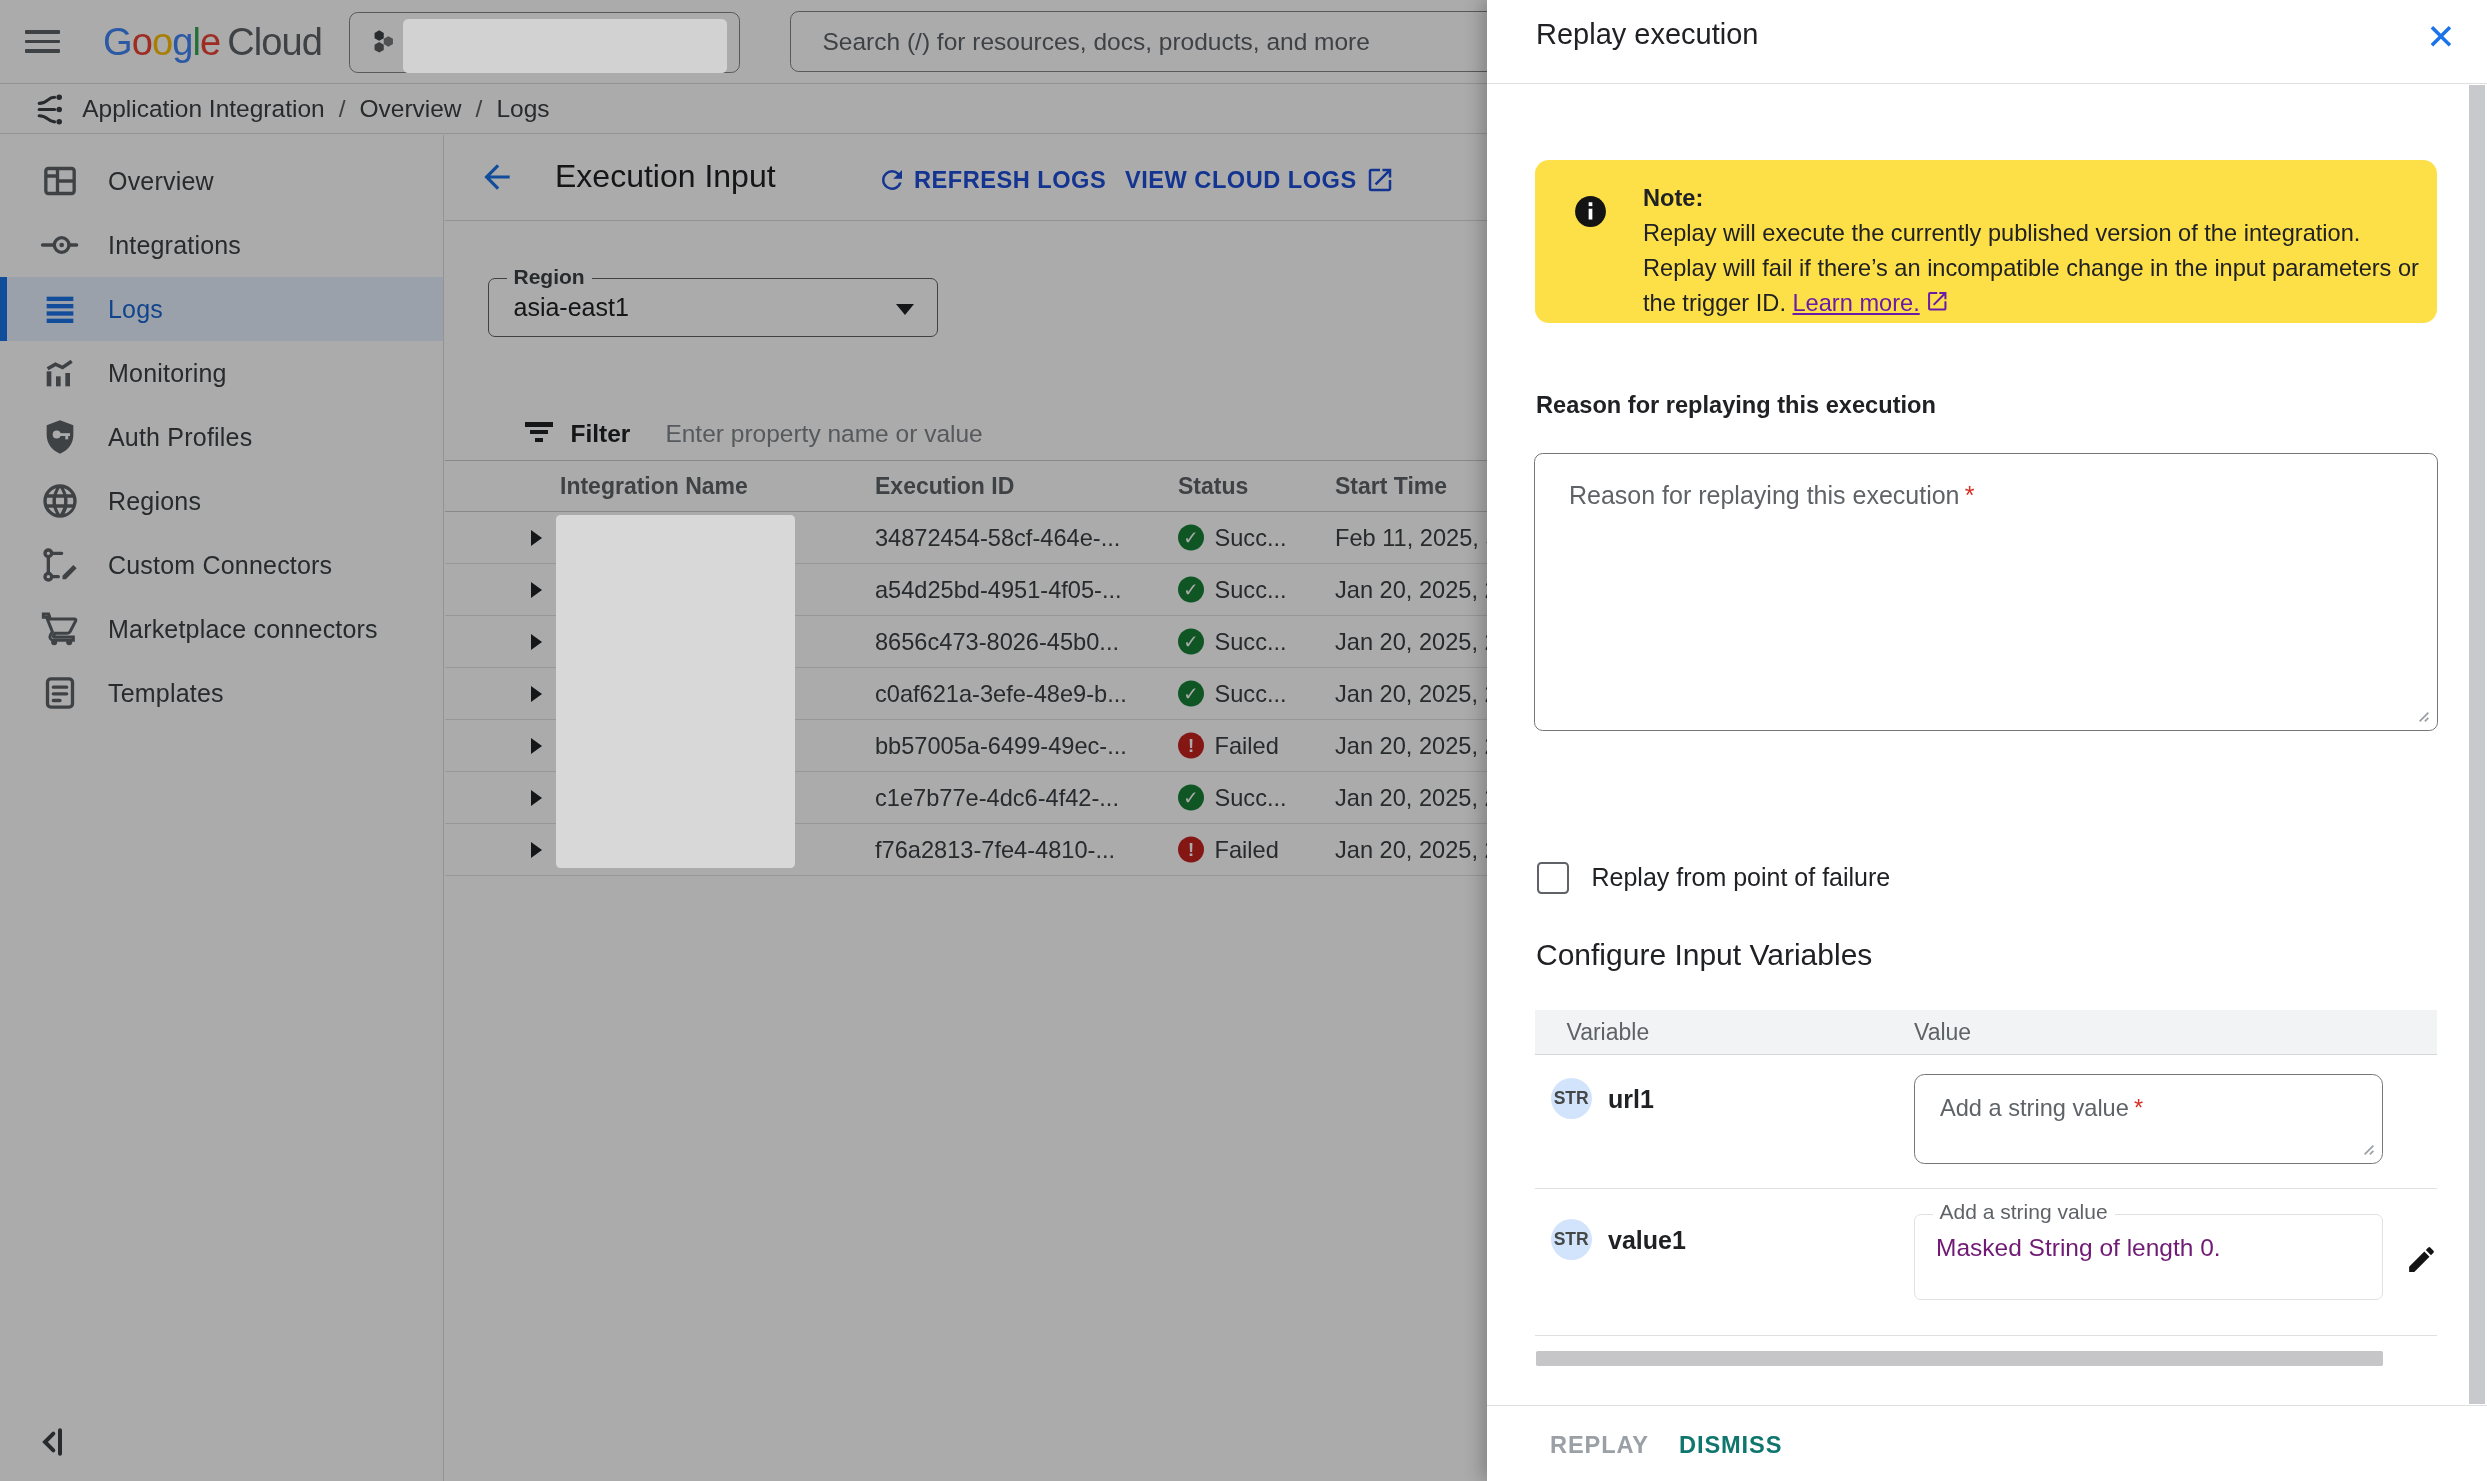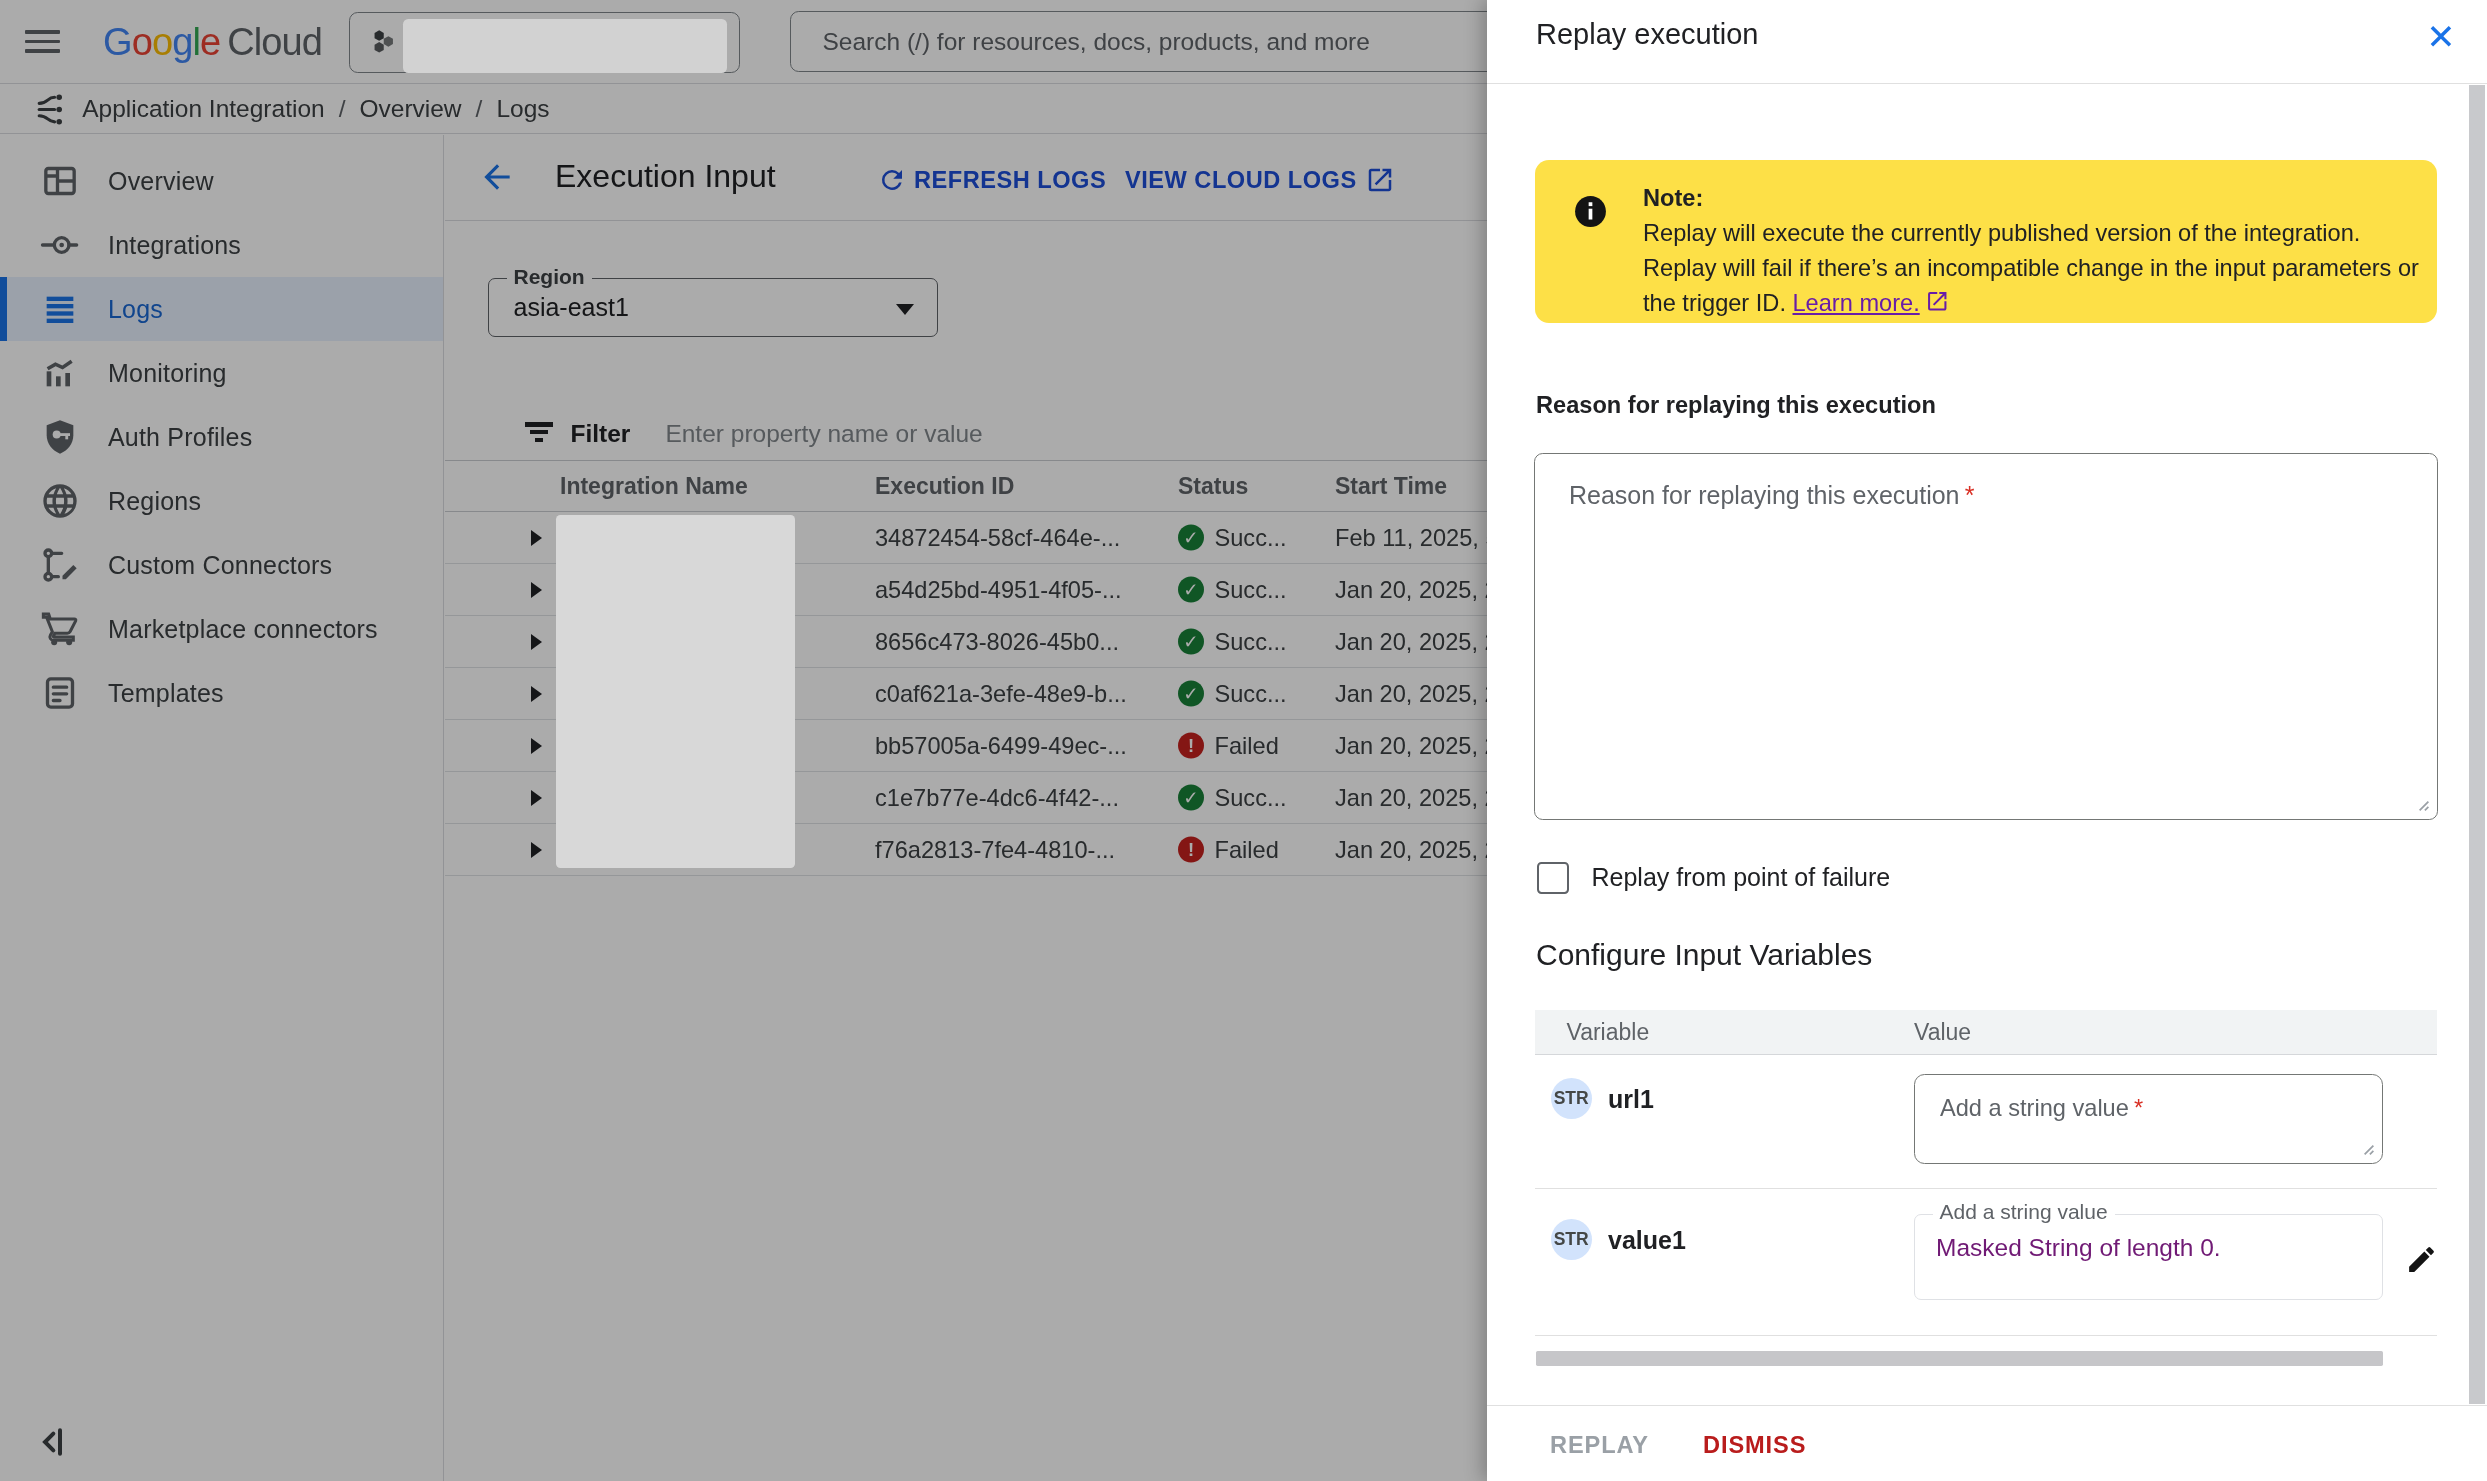--- a/index.html
+++ b/index.html
@@ -88,21 +88,21 @@
   .close-x { position:absolute; right:31.5px; top:19px; font-size:35px; color:#1a73e8; cursor:pointer; line-height:1; font-weight:400; }
 
   .notecard { position:absolute; left:48px; top:160px; width:902px; height:163px; background:#fde047; border-radius:14px; }
   .info-ic { position:absolute; left:37px; top:33px; width:37px; height:37px; }
   .note-body { position:absolute; left:108px; top:21px; width:791px; font-size:23.6px; line-height:35px; color:#202124; }
   .note-title { font-weight:700; }
   a.learn { color:#681da8; text-decoration:underline; cursor:pointer; }
   .ext-purple { width:24.5px; height:24.5px; color:#681da8; vertical-align:-2.6px; margin-left:5.2px; }
 
   .reason-label { position:absolute; left:49px; top:392px; font-size:23.6px; font-weight:700; color:#202124; }
-  .reason-box { position:absolute; left:47px; top:453px; width:904px; height:367px; }
+  .reason-box { position:absolute; left:47px; top:453px; width:904px; height:278px; }
   .reason-box textarea { width:100%; height:100%; border:1.7px solid #747775; border-radius:8.7px; resize:none; font-family:inherit; font-size:25px; padding:26px 33px; outline:none; }
   .ph-overlay { position:absolute; left:35px; top:28px; font-size:25px; color:#5f6368; pointer-events:none; }
   .req { color:#d93025; margin-left:5.2px; }
   .grip { position:absolute; right:7px; bottom:7px; width:21px; height:21px; color:#9aa0a6; pointer-events:none; }
 
   .cbrow { position:absolute; left:50px; top:862px; display:flex; align-items:center; cursor:pointer; }
   .cbox { width:31.5px; height:31.5px; border:2.6px solid #5f6368; border-radius:4.4px; background:#fff; }
   .cblabel { margin-left:23px; font-size:25px; color:#202124; }
 
   .civ-heading { position:absolute; left:49px; top:938px; font-size:30px; font-weight:400; color:#202124; }
@@ -124,21 +124,21 @@
   .maskfield .notch { position:absolute; top:-15px; left:17.5px; background:#fff; padding:0 7px; font-size:21px; color:#5f6368; }
   .maskfield .mtext { position:absolute; left:21px; top:19px; font-size:24.5px; color:#701a75; }
   .pencil { position:absolute; left:870px; top:54px; width:33px; height:33px; color:#141414; cursor:pointer; }
 
   .hscroll { position:absolute; left:49px; top:1351px; width:847px; height:15px; background:#c6c6c9; border-radius:1.7px; cursor:pointer; }
   .vscroll { position:absolute; right:1.7px; top:85px; width:16.6px; height:1319px; background:#c8c9cc; cursor:pointer; }
 
   .panel-footer { position:absolute; left:0; top:1405px; right:0; bottom:0; border-top:0.9px solid #e0e0e0; }
   .pfbtn { position:absolute; top:26px; font-size:23.6px; font-weight:600; letter-spacing:0.9px; cursor:pointer; background:none; border:none; font-family:inherit; }
   #replay-btn { left:63px; color:#9aa0a6; }
-  #dismiss-btn { left:216px; color:#b91c1c; }
+  #dismiss-btn { left:192px; color:#0f766e; }
 </style>
 </head>
 <body>
 
 <div class="app">
 
   <div class="topbar">
     <div class="hamburger">
         <span></span>
         <span></span>

